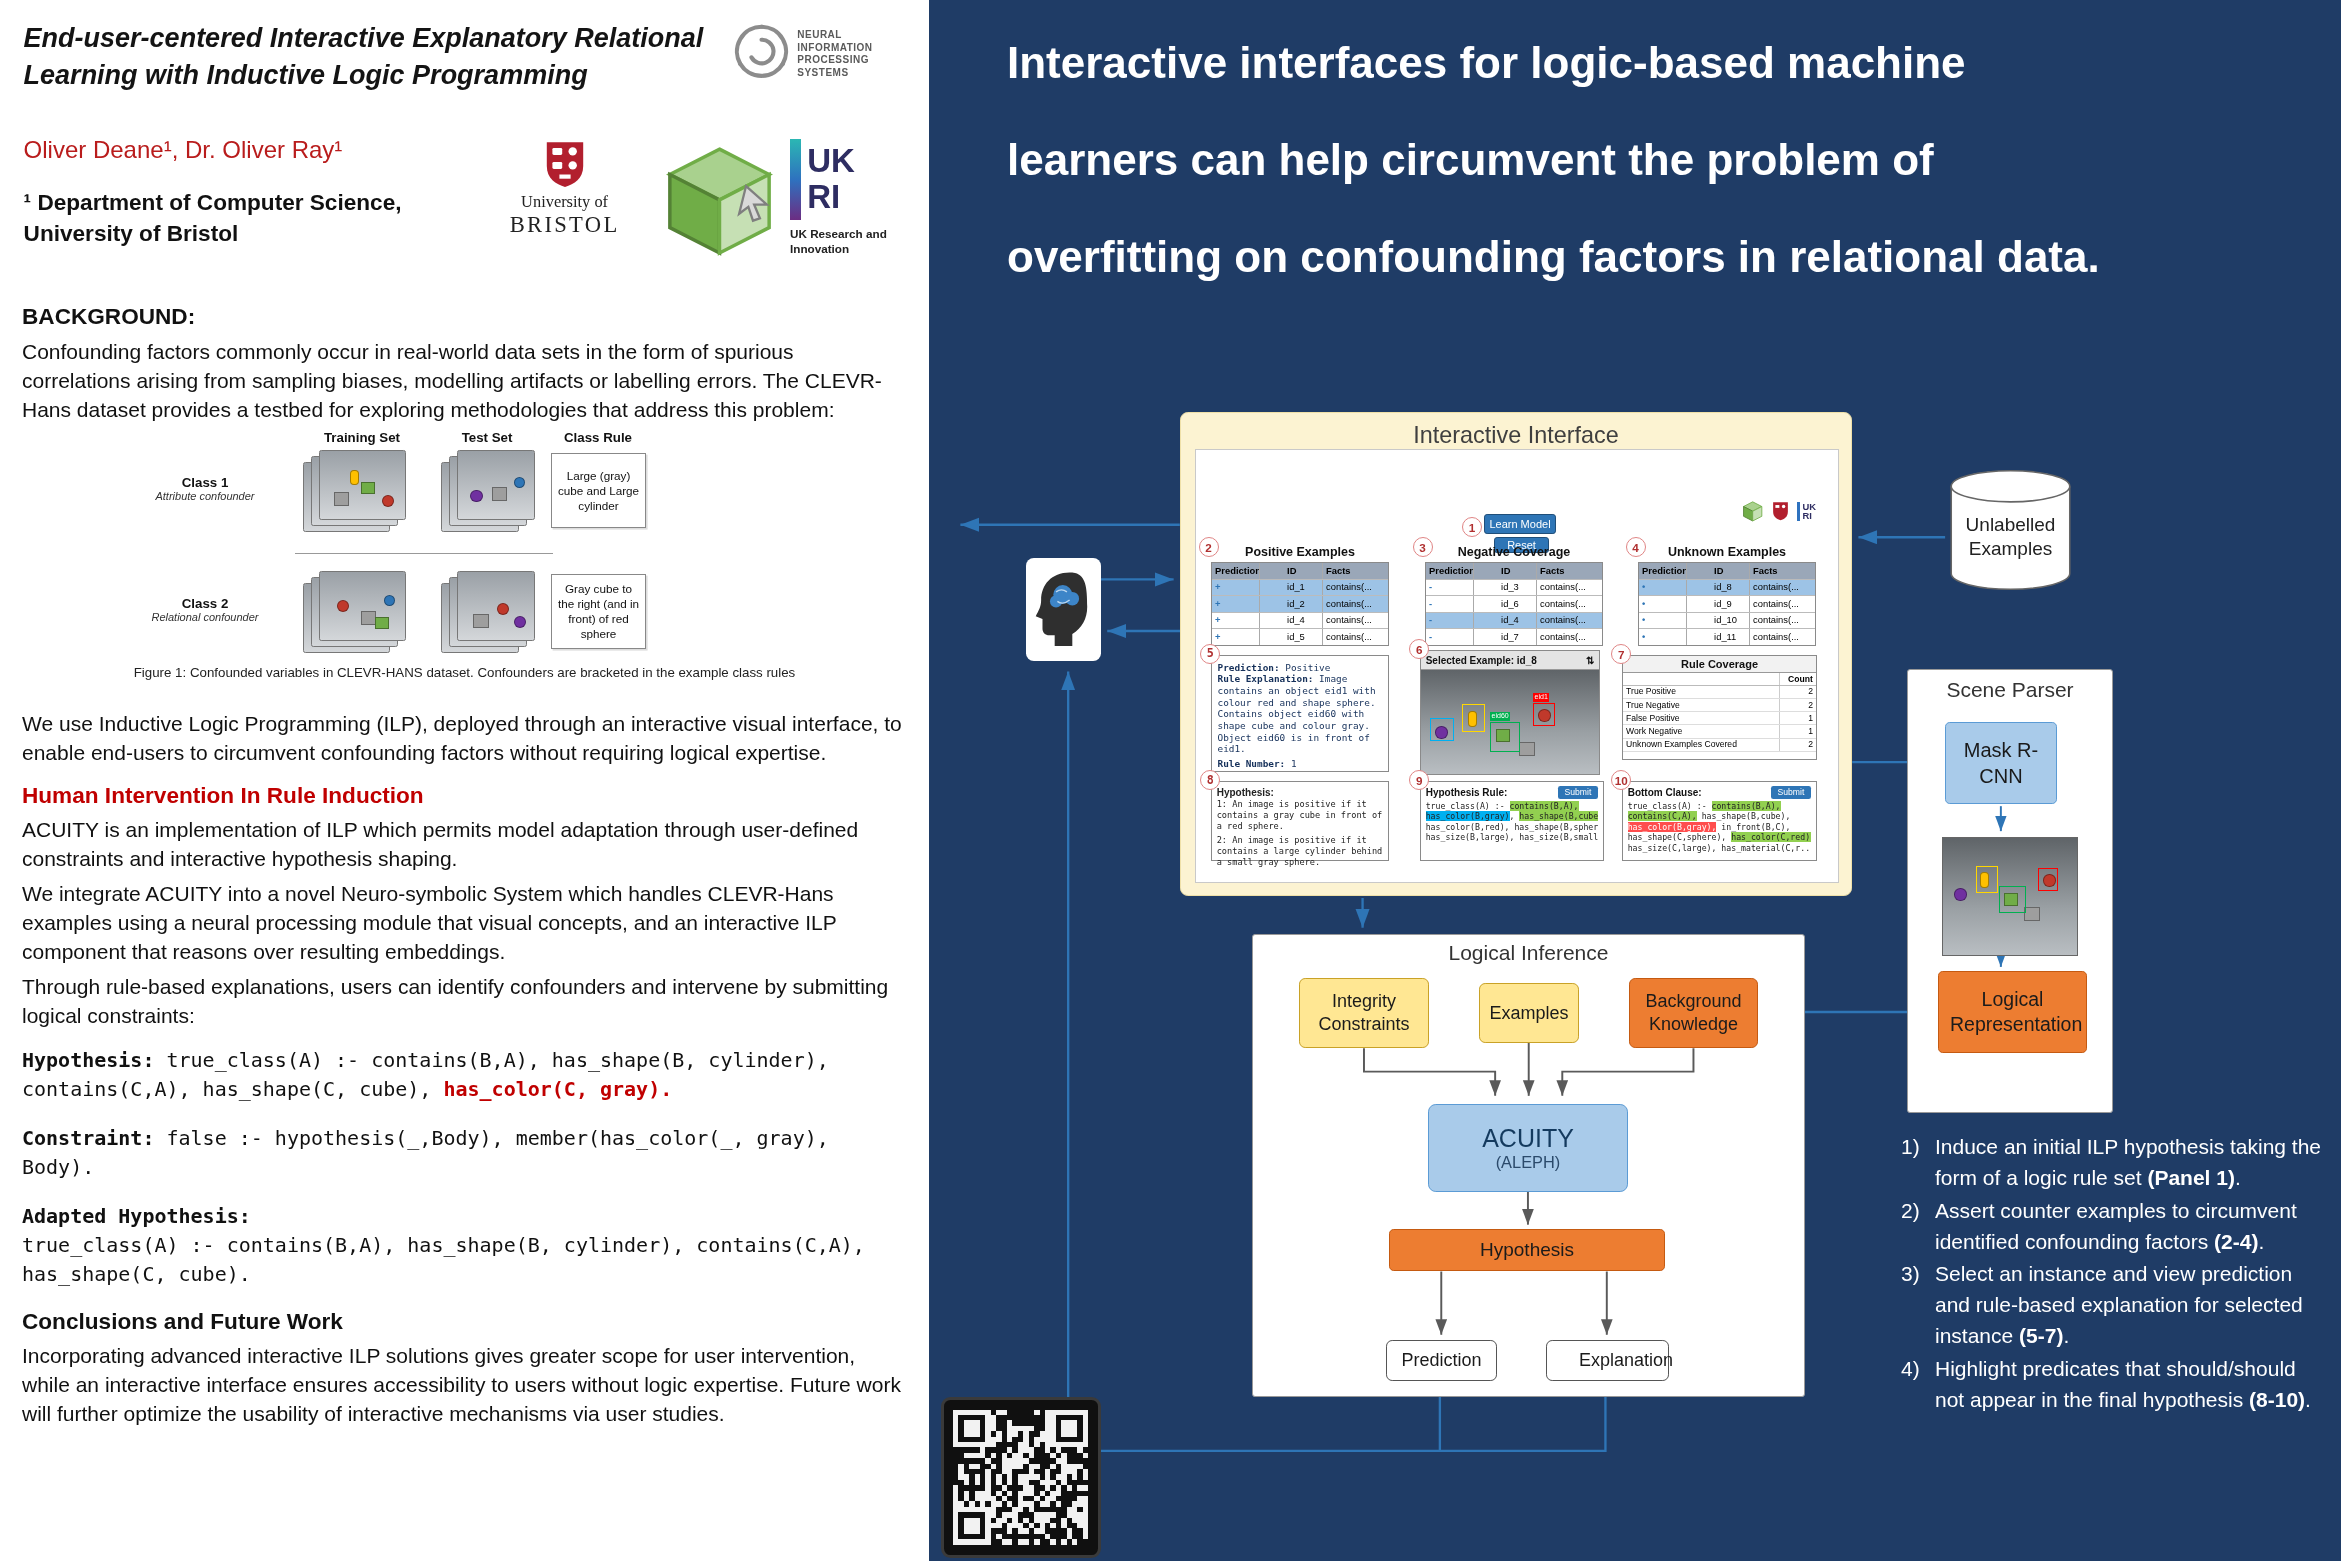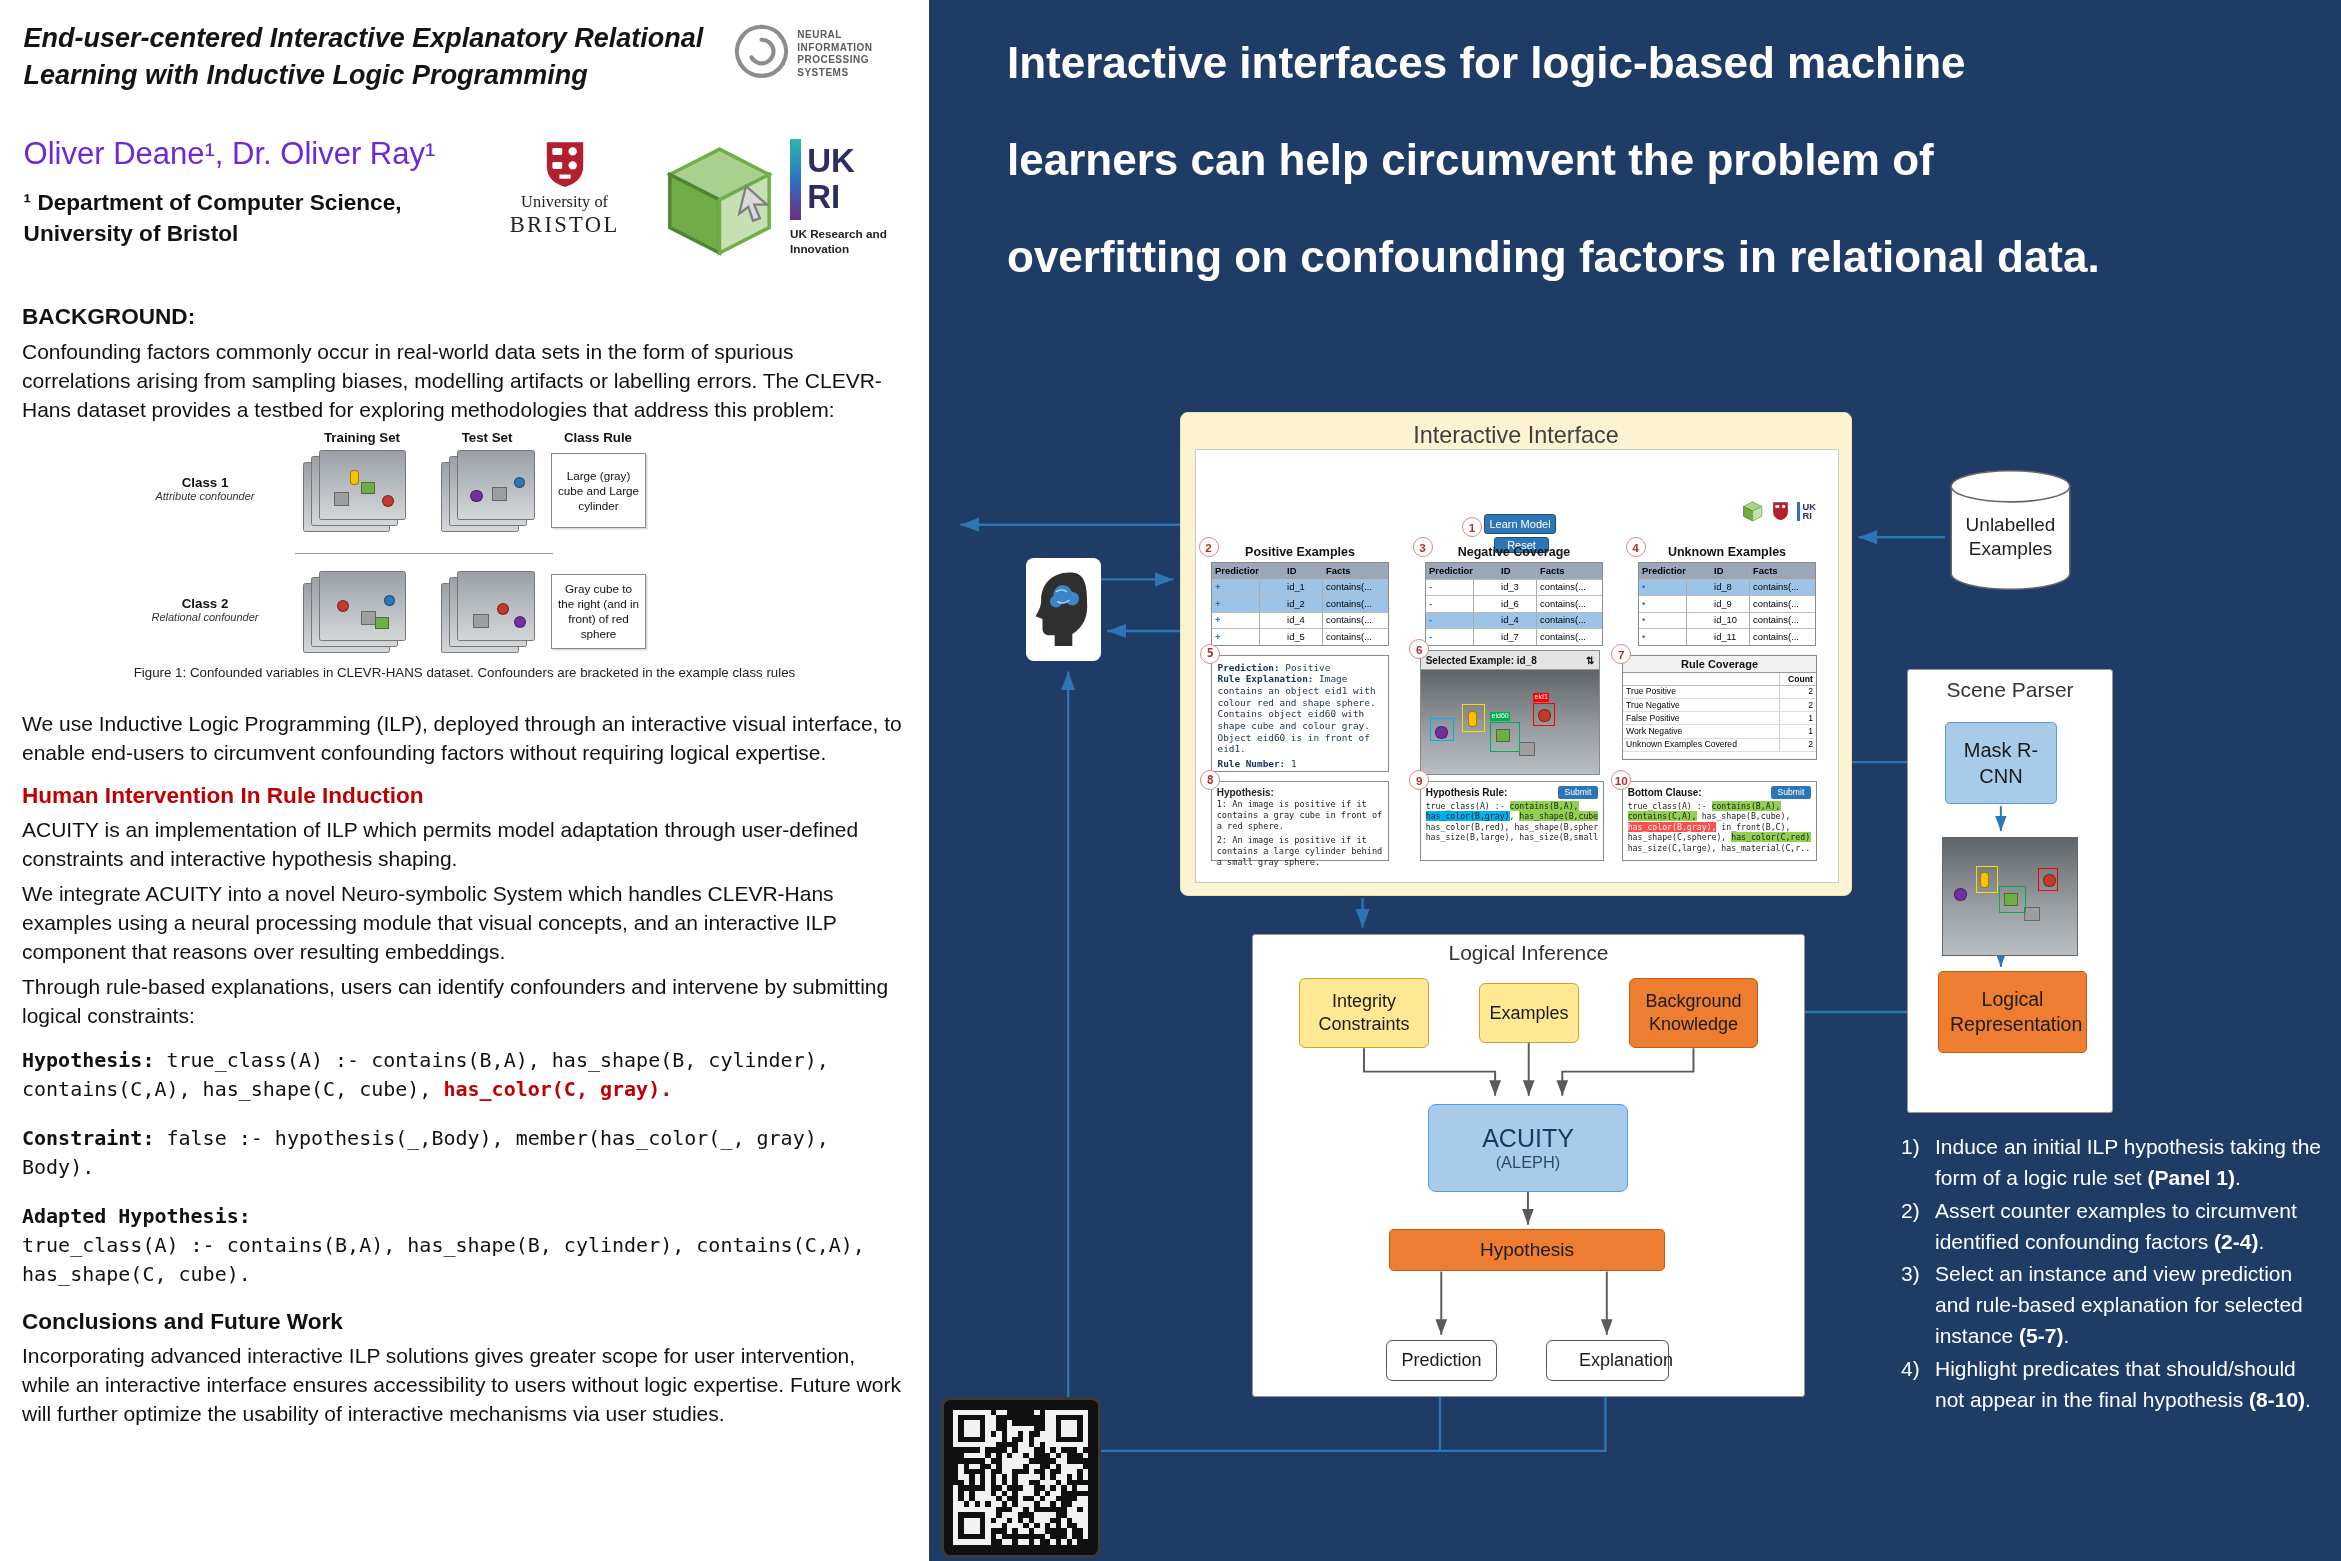--- a/index.html
+++ b/index.html
@@ -6,21 +6,21 @@
   html,body { width:2342px; height:1561px; }
   body { position:relative; font-family:"Liberation Sans", sans-serif; background:#fff; overflow:hidden; }
 
   
   .left-panel { position:absolute; left:0; top:0; width:929px; height:1561px; background:#fff; }
   .lp-header { position:relative; height:275px; margin:20px 22px 0; }
   .lp-title { position:absolute; left:1.6px; top:0; width:742px; font-size:27px; line-height:37px; font-weight:bold; font-style:italic; color:#141414; }
   .neurips { position:absolute; right:-3.1px; top:1.6px; width:178px; display:flex; gap:6.2px; align-items:flex-start; }
   .neurips svg { width:59px; height:59px; flex:none; }
   .neurips-text { font-size:10px; font-weight:bold; color:#5a5a5a; line-height:12.5px; letter-spacing:0.5px; padding-top:7.8px; }
-  .lp-authors { position:absolute; left:1.6px; top:116px; font-size:31px; color:#6d28d9; }
+  .lp-authors { position:absolute; left:1.6px; top:116px; font-size:24px; color:#b91c1c; }
   .lp-affil { position:absolute; left:1.6px; top:167px; width:422px; font-size:22.6px; font-weight:bold; line-height:31px; color:#111; }
   .lp-logos { position:absolute; left:453px; top:117px; width:434px; height:148px; }
   .bristol-logo { position:absolute; left:15.6px; top:1.6px; width:148px; text-align:center; }
   .bristol-crest { width:42px; height:50px; margin:0 auto; display:block; }
   .bristol-line1 { font-family:"Liberation Serif", serif; font-size:16.4px; color:#222; margin-top:3.1px; }
   .bristol-line2 { font-family:"Liberation Serif", serif; font-size:22.6px; letter-spacing:2.3px; color:#222; }
   .cube-logo { position:absolute; left:181px; top:1.6px; width:127px; height:123px; }
   .ukri-logo { position:absolute; left:315px; top:1.6px; width:119px; }
   .ukri-box { width:87px; height:81px; display:flex; background:#fff; }
   .ukri-bar { width:11px; background:linear-gradient(#2bb7b3,#2e72bf,#6c2d82); }

